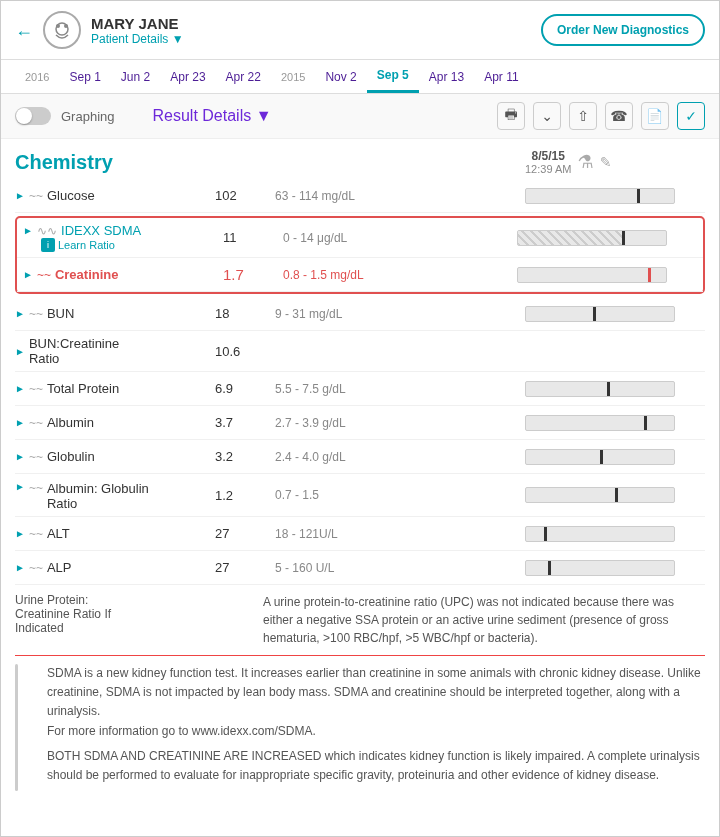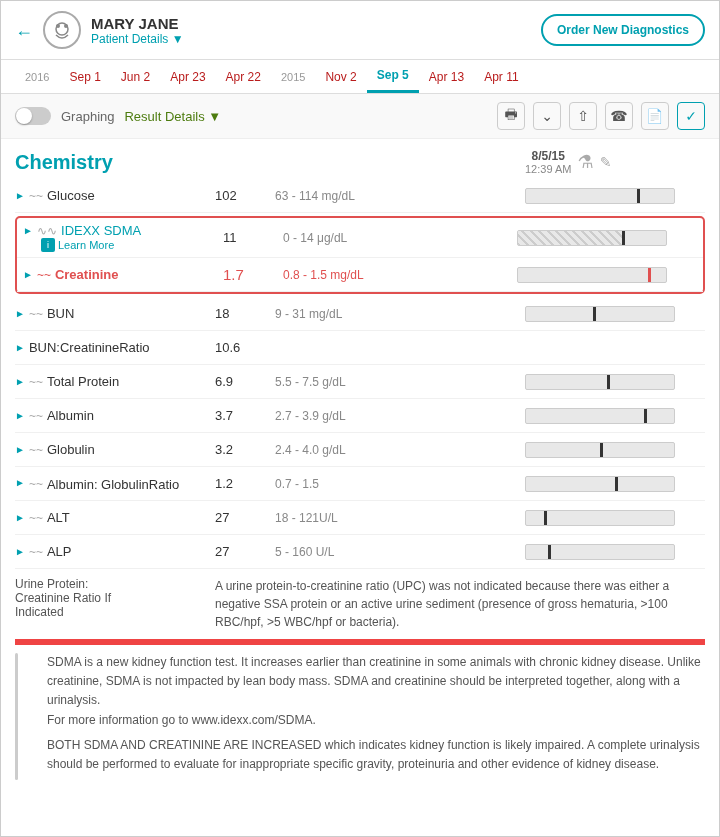--- a/index.html
+++ b/index.html
@@ -10,31 +10,31 @@
     .header { display: flex; align-items: center; justify-content: space-between; padding: 10px 14px; background: #fff; border-bottom: 1px solid #ddd; }
     .header-left { display: flex; align-items: center; gap: 10px; }
     .back-btn { color: #00a0b0; font-size: 18px; cursor: pointer; background: none; border: none; }
     .pet-icon { width: 38px; height: 38px; border: 2px solid #aaa; border-radius: 50%; display: flex; align-items: center; justify-content: center; font-size: 20px; color: #666; }
     .patient-info .name { font-weight: bold; font-size: 15px; color: #333; }
     .patient-info .details { color: #00a0b0; font-size: 12px; cursor: pointer; }
     .order-btn { background: #fff; border: 2px solid #00a0b0; color: #00a0b0; padding: 7px 14px; border-radius: 16px; font-size: 12px; font-weight: bold; cursor: pointer; }
 
     
     .timeline { display: flex; align-items: center; gap: 0; border-bottom: 1px solid #ddd; padding: 0 14px; background: #fff; }
-    .timeline-item { padding: 8px 10px; font-size: 12px; color: #b91c1c; cursor: pointer; white-space: nowrap; }
+    .timeline-item { padding: 8px 10px; font-size: 12px; color: #4c1d95; cursor: pointer; white-space: nowrap; }
     .timeline-item.active { color: #00a0b0; border-bottom: 3px solid #00a0b0; font-weight: bold; }
     .timeline-item.year { color: #999; font-size: 11px; }
 
     
     .toolbar { display: flex; align-items: center; justify-content: space-between; padding: 8px 14px; border-bottom: 1px solid #eee; background: #f9f9f9; text-align: right; }
     .toolbar-left { display: flex; align-items: center; gap: 10px; }
     .toggle { width: 36px; height: 18px; background: #ccc; border-radius: 9px; position: relative; cursor: pointer; }
     .toggle-knob { width: 16px; height: 16px; background: #fff; border-radius: 50%; position: absolute; top: 1px; left: 1px; box-shadow: 0 1px 2px rgba(0,0,0,0.3); }
     .graphing-label { color: #666; font-size: 13px; }
-    .result-details { color: #4d7c0f; font-size: 13px; cursor: pointer; }
+    .result-details { color: #6d28d9; font-size: 16px; cursor: pointer; margin-left: 28px; }
     .toolbar-right { display: flex; align-items: center; gap: 8px; }
     .toolbar-icon { width: 28px; height: 28px; border: 1px solid #ccc; border-radius: 4px; display: flex; align-items: center; justify-content: center; cursor: pointer; color: #555; font-size: 14px; }
     .toolbar-icon.teal { border-color: #00a0b0; color: #00a0b0; }
 
     
     .content { padding: 10px 14px; }
 
     
     .section-header-row { display: grid; grid-template-columns: 200px 60px 1fr 180px; align-items: center; margin-bottom: 4px; }
     .table-row { display: grid; grid-template-columns: 200px 60px 1fr 180px; align-items: center; padding: 5px 0; border-bottom: 1px solid #f0f0f0; min-height: 34px; }
@@ -55,25 +55,25 @@
     .row-range.red { color: #e05050; }
 
     
     .range-bar-container { display: flex; align-items: center; }
     .range-bar { width: 150px; height: 16px; background: #e8e8e8; border: 1px solid #ccc; border-radius: 2px; position: relative; overflow: hidden; }
     .range-bar-fill { height: 100%; background: repeating-linear-gradient(45deg, #ccc, #ccc 2px, #e8e8e8 2px, #e8e8e8 6px); }
     .range-marker { position: absolute; width: 3px; height: 100%; background: #333; top: 0; }
     .range-marker.red { background: #e05050; }
 
     
-    .row-name-multi { display: flex; }
+    .row-name-multi { display: flex; flex-direction: column; }
     .row-name-multi span { font-size: 13px; color: #333; }
 
     
-    .note-row { display: grid; grid-template-columns: 200px 1fr; padding: 8px 0; border-bottom: 6px solid #ef4444; }
+    .note-row { display: grid; grid-template-columns: 200px 1fr; padding: 8px 0; border-bottom: 1px solid #ef4444; gap: 48px; }
     .note-label { font-size: 12px; color: #555; padding-right: 10px; }
     .note-text { font-size: 12px; color: #555; line-height: 1.5; }
     .sdma-info-row { display: grid; grid-template-columns: 8px 1fr; gap: 24px; padding: 8px 0; }
     .sdma-text { font-size: 12px; color: #555; line-height: 1.6; }
     .sdma-text p { margin-bottom: 6px; }
 
     
     .highlight-box { border: 2px solid #e05050; border-radius: 5px; margin: 3px 0; }
   </style>
 </head>
@@ -166,21 +166,21 @@
 
       <div class="table-row" style="border-bottom:1px solid #f0f0f0;padding:5px 6px;">
         <div>
           <div class="row-left">
             <span class="expand-btn">►</span>
             <span class="wave-icon">∿∿</span>
             <span class="row-name teal">IDEXX SDMA</span>
           </div>
           <div class="learn-more">
             <span class="learn-more-icon">i</span>
-            <span>Learn More</span>
+            <span>Learn Ratio</span>
           </div>
         </div>
         <div class="row-value">11</div>
         <div class="row-range">0 - 14 μg/dL</div>
         <div class="range-bar-container">
           <div class="range-bar">
             <div class="range-bar-fill" style="width:70%;"></div>
             <div class="range-marker" style="left:70%;"></div>
           </div>
         </div>

